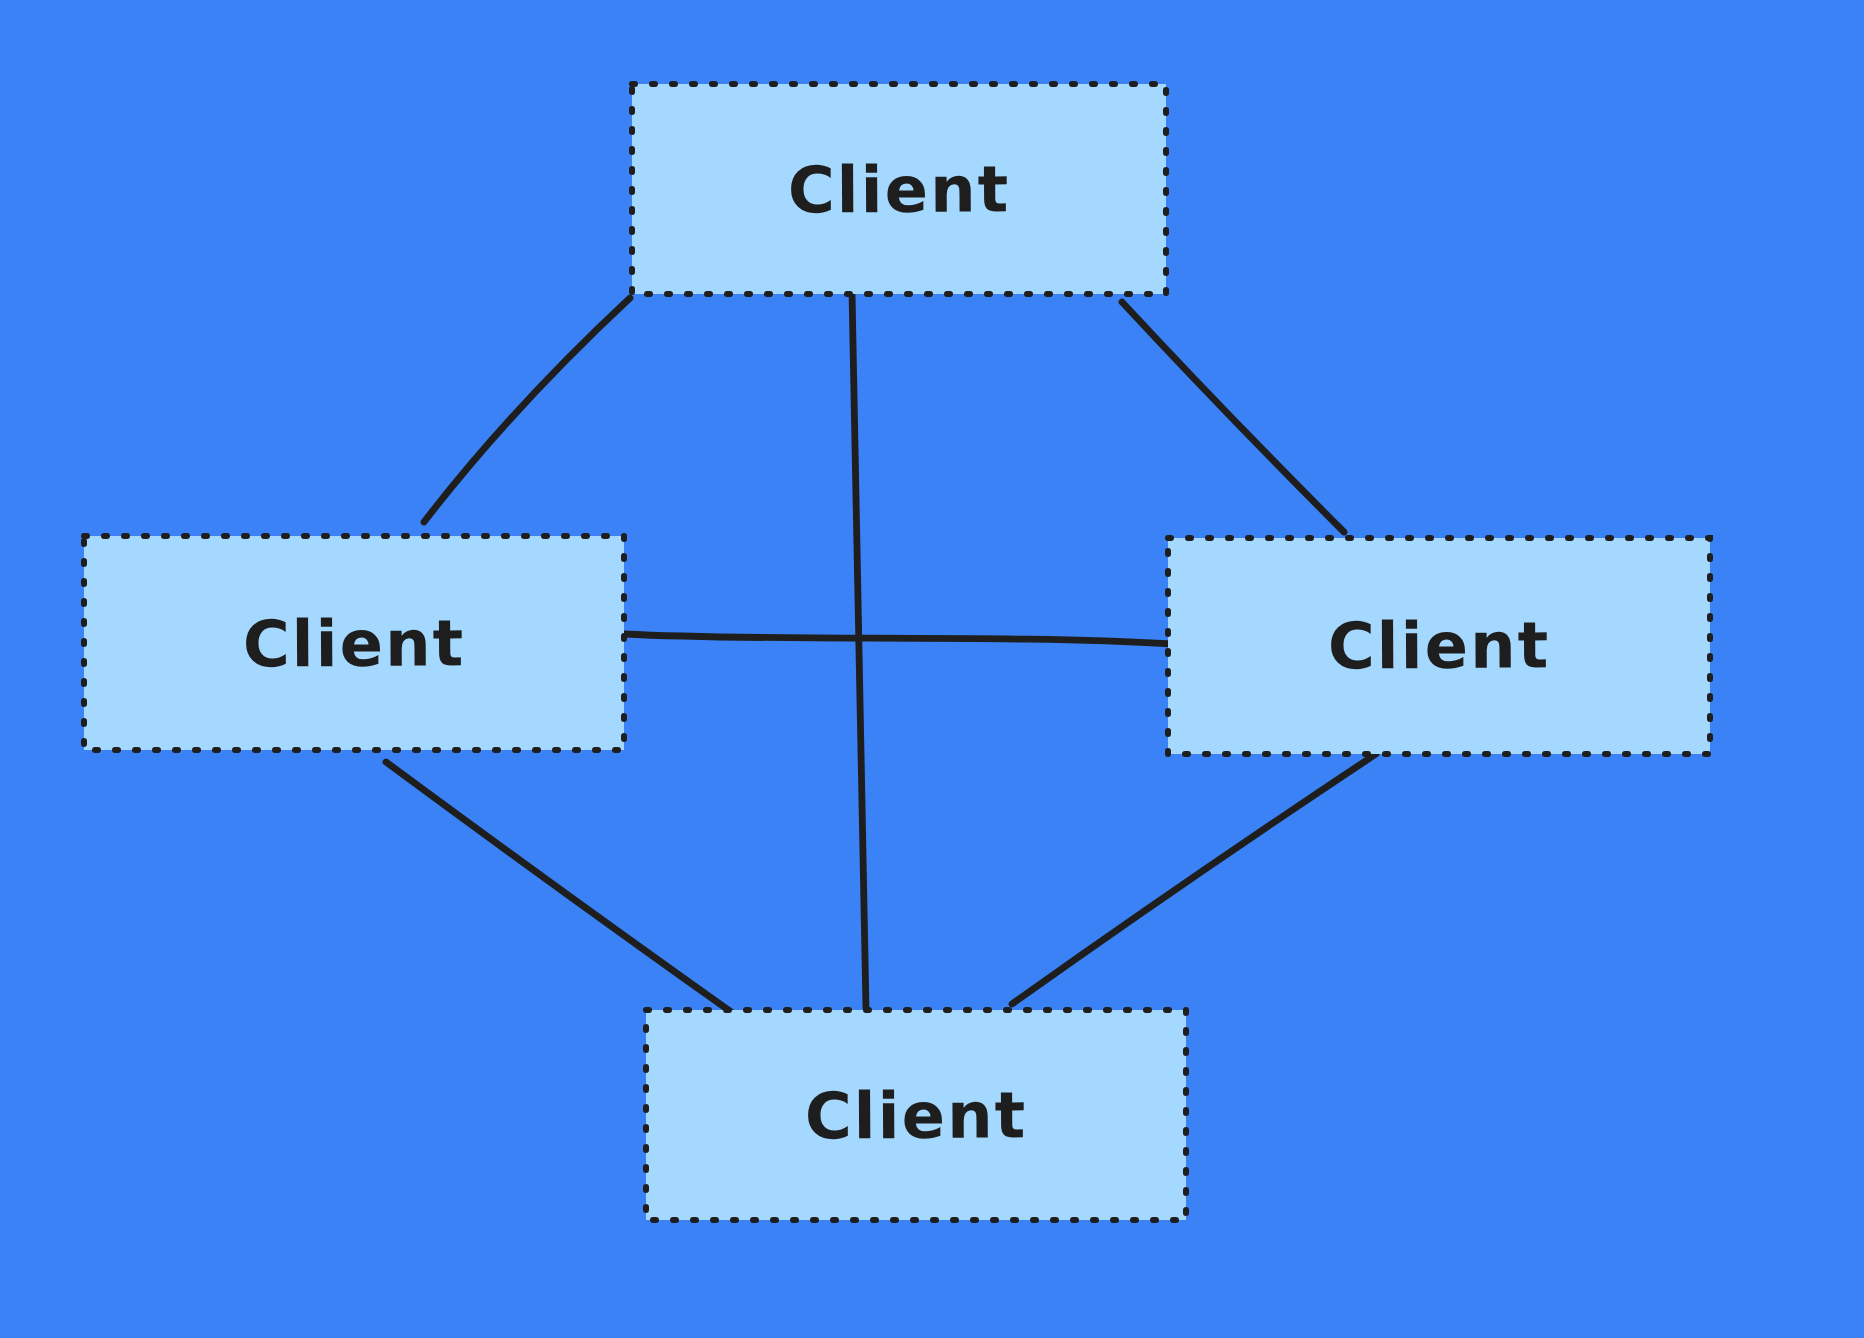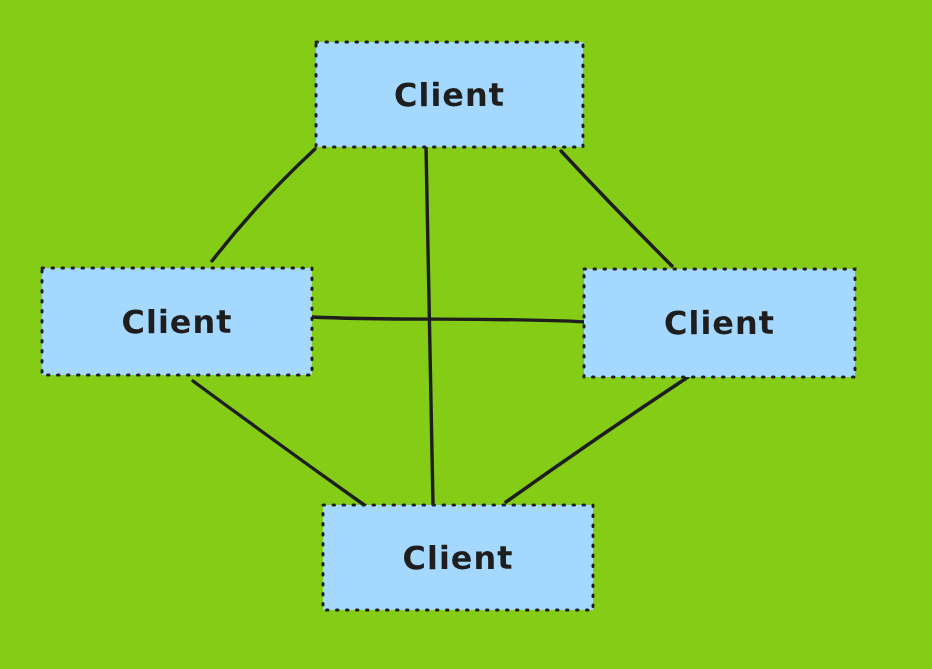--- a/index.html
+++ b/index.html
@@ -5,21 +5,21 @@
   html, body {
     margin: 0;
     padding: 0;
     background: #ffffff;
     font-family: "DejaVu Sans", "Liberation Sans", sans-serif;
   }
   .diagram-container {
     position: relative;
     width: 932px;
     height: 669px;
-    background: #84cc16;
+    background: #3b82f6;
     overflow: hidden;
   }
   .diagram-svg {
     position: absolute;
     left: 0;
     top: 0;
     width: 932px;
     height: 669px;
   }
   .edge {

